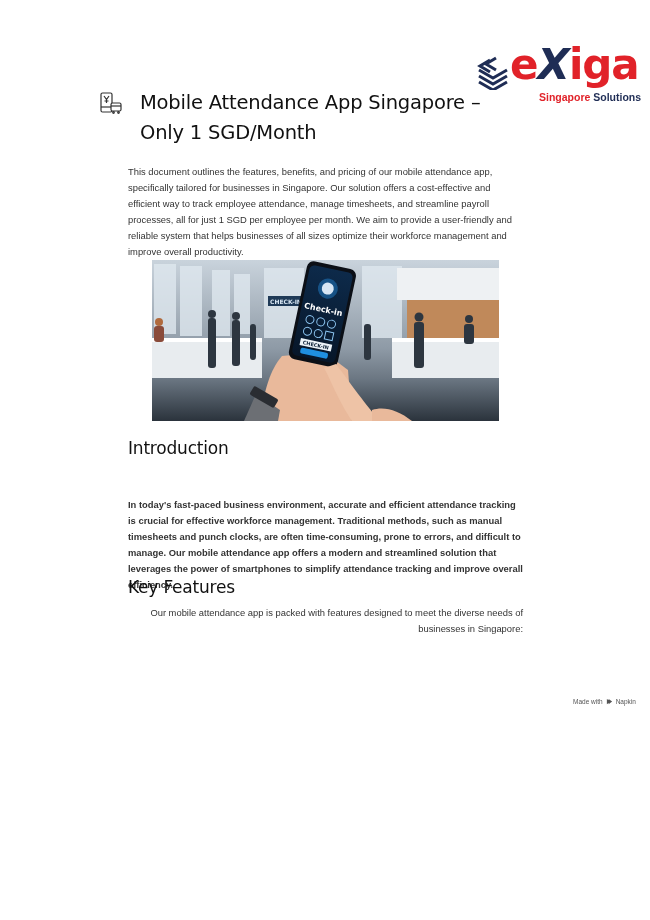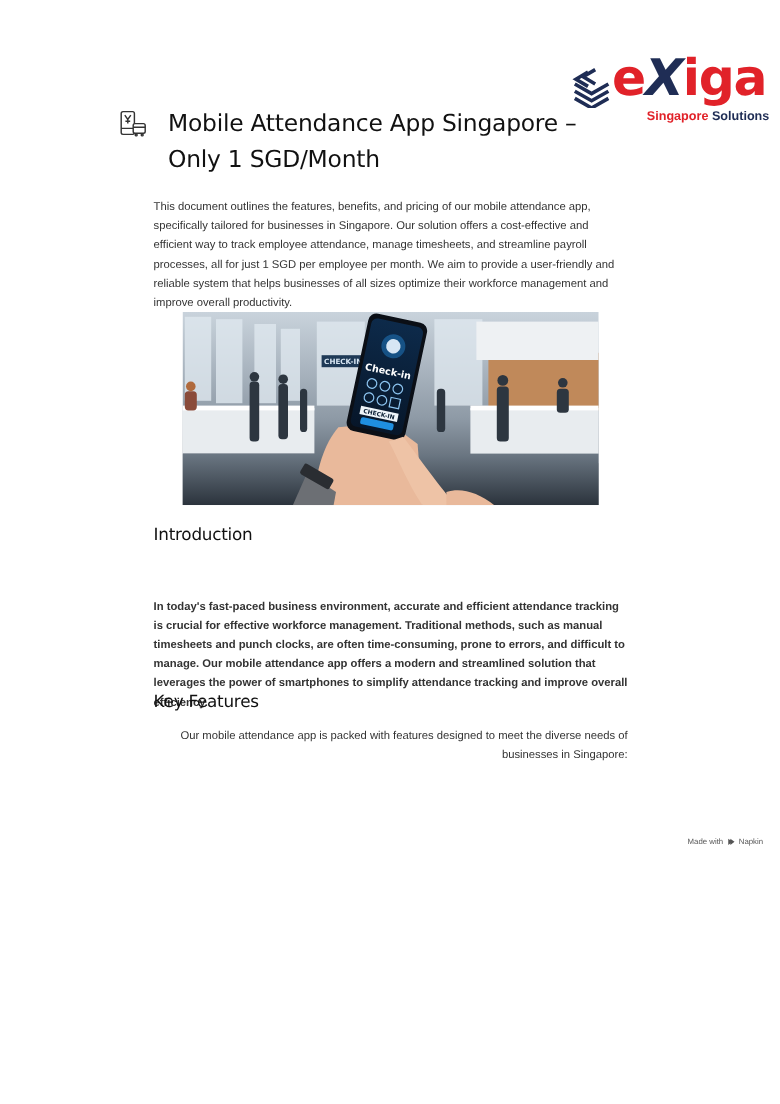--- a/index.html
+++ b/index.html
@@ -14,21 +14,21 @@
   .logo-sub .a { color: #e12229; }
   .logo-sub .b { color: #1f2d55; margin-top: 24px; }
 
   .title-row { position: absolute; left: 100px; top: 88px; width: 420px; }
   .title-icon { position: absolute; left: 0; top: 4px; width: 22px; height: 22px; }
   .title { position: absolute; left: 28px; top: 0; width: 390px; font-family: "DejaVu Sans", sans-serif; font-size: 19.5px; line-height: 30px; font-weight: normal; color: #111; letter-spacing: -0.2px; margin-left: 12px; }
 
   .para { position: absolute; left: 128px; width: 395px; font-size: 9.4px; line-height: 16px; color: #333; }
   .p1 { top: 164px; }
   .hero { position: absolute; left: 152px; top: 260px; width: 347px; height: 161px; overflow: hidden; }
-  h2 { position: absolute; left: 128px; font-family: "DejaVu Sans", sans-serif; font-weight: normal; font-size: 14px; color: #111; letter-spacing: -0.2px; }
+  h2 { position: absolute; left: 128px; font-family: "DejaVu Sans", sans-serif; font-weight: normal; font-size: 17px; color: #111; letter-spacing: -0.2px; }
   .h-intro { top: 438px; }
   .p2 { top: 497px; font-weight: bold; }
   .h-key { top: 577px; text-align: right; }
   .p3 { top: 605px; text-align: right; }
 
   .napkin { position: absolute; left: 573px; top: 698px; font-size: 6.5px; color: #555; white-space: nowrap; display: flex; align-items: center; gap: 3px; }
   .napkin svg { width: 7px; height: 7px; }
 </style>
 </head>
 <body>

